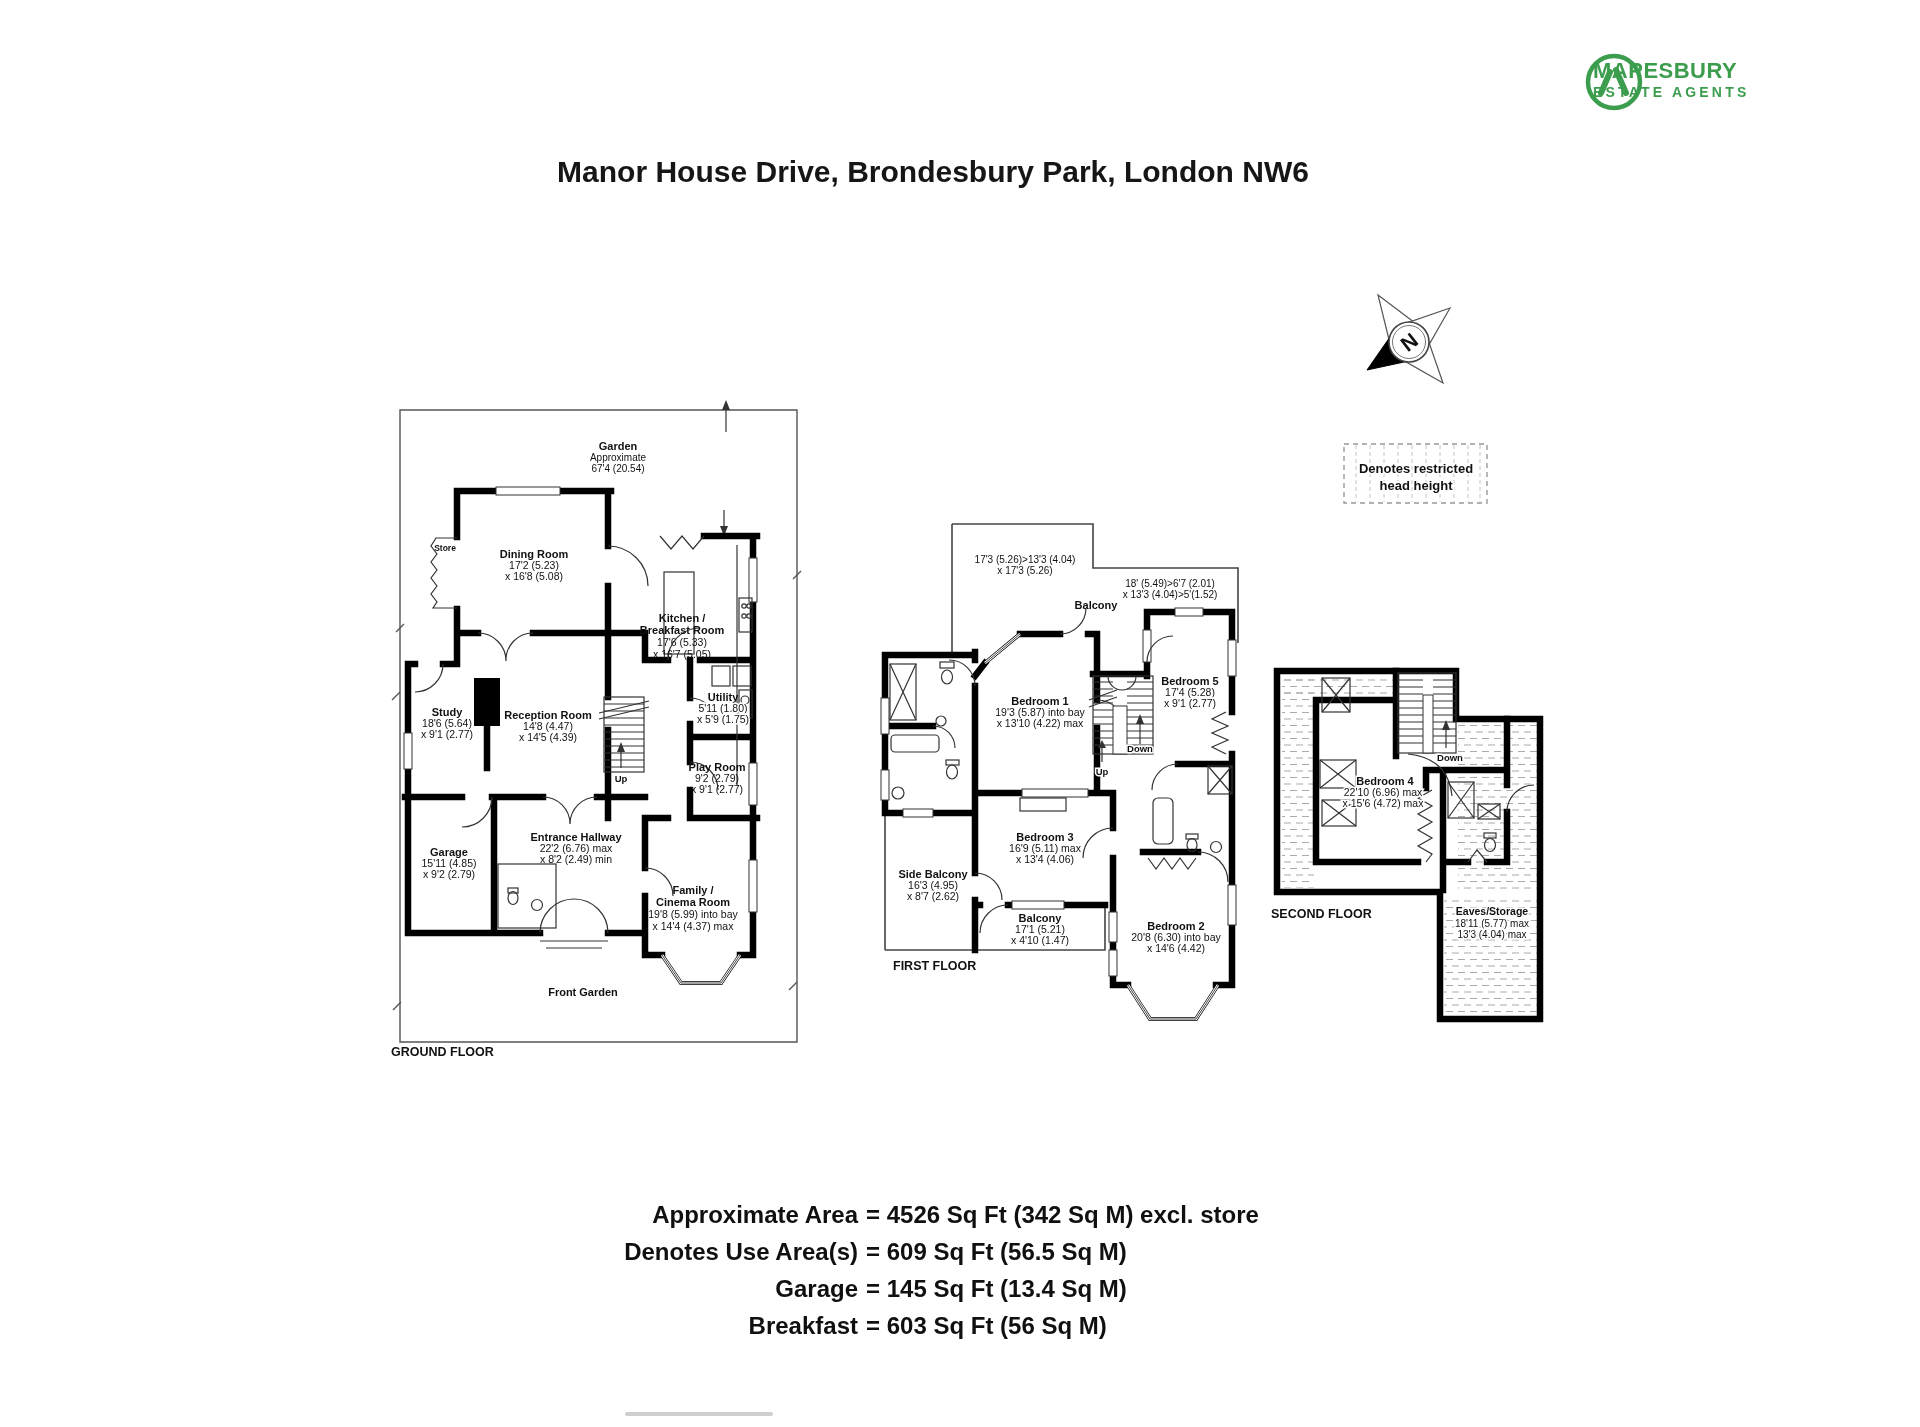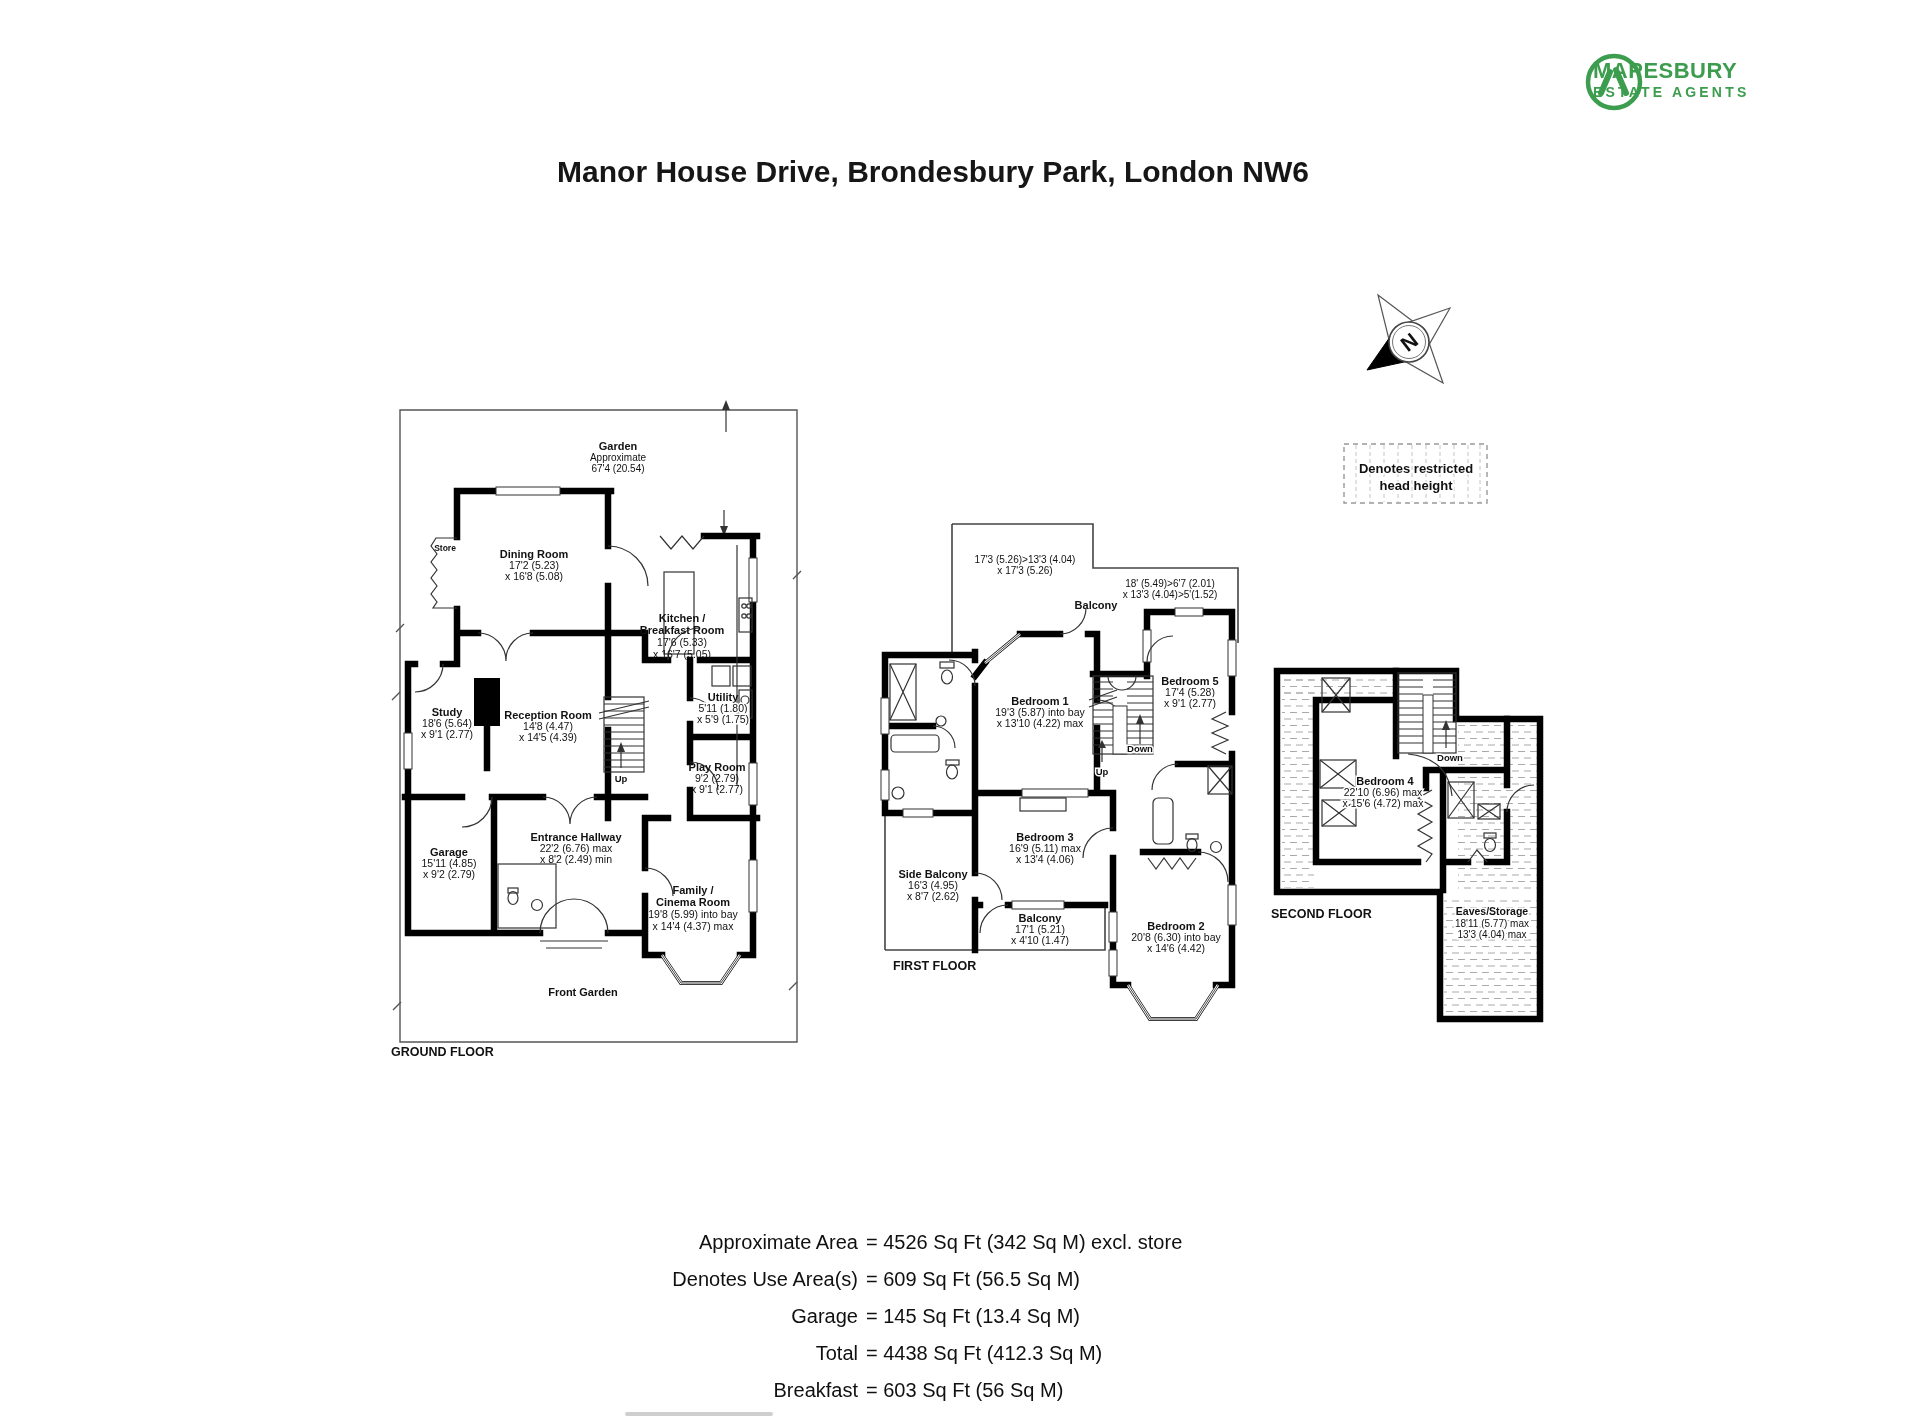--- a/index.html
+++ b/index.html
@@ -26,21 +26,21 @@
   text{fill:#111;}
   .rn{font:bold 11px "Liberation Sans",sans-serif;text-anchor:middle;}
   .rd{font:10.5px "Liberation Sans",sans-serif;text-anchor:middle;}
   .sd{font:10px "Liberation Sans",sans-serif;text-anchor:middle;}
   .sm{font:bold 9.5px "Liberation Sans",sans-serif;text-anchor:middle;}
   .st{font:bold 8.5px "Liberation Sans",sans-serif;text-anchor:middle;}
   .fl{font:bold 12.5px "Liberation Sans",sans-serif;text-anchor:start;}
   .halo{paint-order:stroke;stroke:#fff;stroke-width:3px;}
   
   
-  .summary{position:absolute;left:400px;top:1196px;font-weight:normal;font-size:20px;color:#101010;margin-top:28px;}
+  .summary{position:absolute;left:400px;top:1196px;font-weight:bold;font-size:24px;color:#101010;}
   .s-row{display:flex;line-height:37px;}
   .s-label{width:458px;text-align:right;}
   .s-value{margin-left:8px;text-align:left;white-space:pre;}
   
   .home-bar{position:absolute;left:625px;top:1412px;width:148px;height:4px;border-radius:3px;background:#cfcfcf;}
 </style>
 </head>
 <body>
 
 <div id="canvas">
@@ -422,23 +422,19 @@
     </div>
     <div class="s-row">
       <div class="s-label">Denotes Use Area(s)</div>
       <div class="s-value">= 609 Sq Ft (56.5 Sq M)</div>
     </div>
     <div class="s-row">
       <div class="s-label">Garage</div>
       <div class="s-value">= 145 Sq Ft (13.4 Sq M)</div>
     </div>
     <div class="s-row">
-      <div class="s-label">Total</div>
-      <div class="s-value">= 4438 Sq Ft (412.3 Sq M)</div>
-    </div>
-    <div class="s-row">
       <div class="s-label">Breakfast</div>
       <div class="s-value">= 603 Sq Ft (56 Sq M)</div>
     </div>
   </div>
 
   <div class="home-bar"></div>
 </div>
 
 </body></html>

